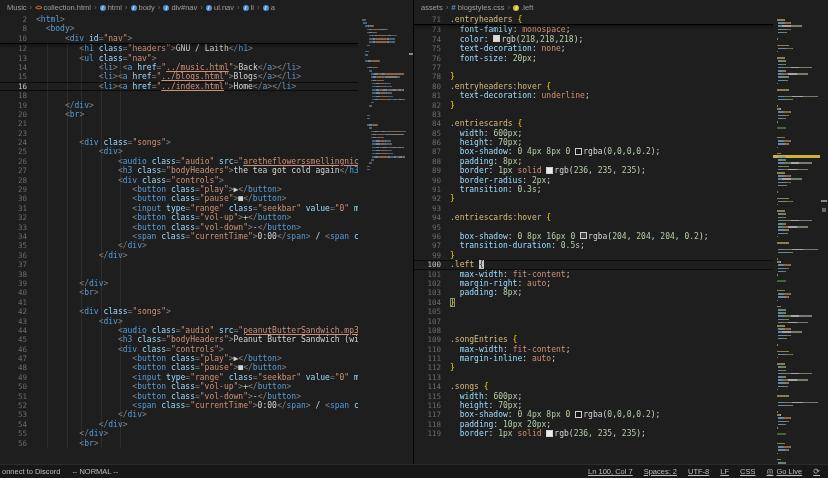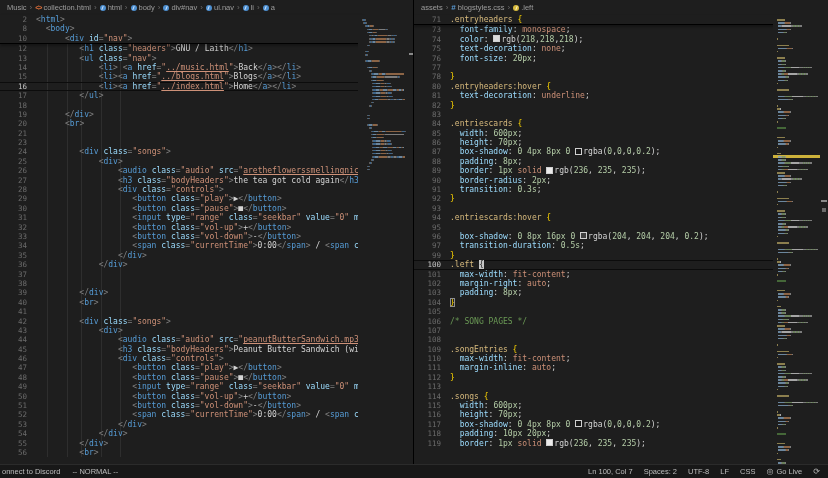--- a/index.html
+++ b/index.html
@@ -63,21 +63,21 @@
   .mm-cursor-mark{position:absolute;right:0;top:38px;width:4px;height:2px;background:#8a8a8a;}
   .scrollstrip{position:absolute;top:15px;bottom:0;right:0;width:8px;background:#1e1e1e;z-index:3;}
   .ss-mark-a{position:absolute;top:185px;right:1px;width:6px;height:2px;background:#8a8a8a;}
   .ss-mark-b{position:absolute;top:193px;right:2px;width:4px;height:4px;background:#6a6a6a;}
 
   
   .statusbar{position:absolute;left:0;right:0;bottom:0;height:14px;background:#181818;
     border-top:1px solid #2b2b2b;display:flex;align-items:center;justify-content:space-between;
     font-family:"Liberation Sans",sans-serif;font-size:7.5px;color:#bdbdbd;box-sizing:border-box;}
   .sb-left{display:flex;gap:12px;padding-left:2px;align-items:center;}
-  .sb-right{display:flex;gap:11px;padding-right:8px;align-items:center;}
+  .sb-right{display:flex;gap:11px;padding-right:8px;align-items:center;text-decoration:underline;}
   .sb-item{display:inline-flex;gap:3px;align-items:center;white-space:nowrap;cursor:pointer;}
   .sb-icon{font-size:8px;line-height:8px;}
 </style>
 </head>
 <body>
 
 <div class="app">
   <div class="editors">
 
     <div class="pane" id="pane-left">
@@ -125,21 +125,20 @@
           <div class="row"><span class="ln">2</span><span class="code"><span class="tk-p">&lt;</span><span class="tk-t">html</span><span class="tk-p">&gt;</span></span></div>
           <div class="row"><span class="ln">8</span><span class="code">  <span class="tk-p">&lt;</span><span class="tk-t">body</span><span class="tk-p">&gt;</span></span></div>
           <div class="row"><span class="ln">10</span><span class="code">      <span class="tk-p">&lt;</span><span class="tk-t">div</span><span class="tk-a"> id</span><span class="tk-p">=</span><span class="tk-s">"nav"</span><span class="tk-p">&gt;</span></span></div>
         </div>
       <div class="lines" id="lines-left">
           <div class="row"><span class="ln">12</span><span class="code">         <span class="tk-p">&lt;</span><span class="tk-t">h1</span><span class="tk-a"> class</span><span class="tk-p">=</span><span class="tk-s">"headers"</span><span class="tk-p">&gt;</span><span class="tk-x">GNU / Laith</span><span class="tk-p">&lt;/</span><span class="tk-t">h1</span><span class="tk-p">&gt;</span></span></div>
           <div class="row"><span class="ln">13</span><span class="code">         <span class="tk-p">&lt;</span><span class="tk-t">ul</span><span class="tk-a"> class</span><span class="tk-p">=</span><span class="tk-s">"nav"</span><span class="tk-p">&gt;</span></span></div>
           <div class="row"><span class="ln">14</span><span class="code">             <span class="tk-p">&lt;</span><span class="tk-t">li</span><span class="tk-p">&gt;</span><span class="tk-x"> </span><span class="tk-p">&lt;</span><span class="tk-t">a</span><span class="tk-a"> href</span><span class="tk-p">=</span><span class="tk-s">"</span><span class="tk-u">../music.html</span><span class="tk-s">"</span><span class="tk-p">&gt;</span><span class="tk-x">Back</span><span class="tk-p">&lt;/</span><span class="tk-t">a</span><span class="tk-p">&gt;&lt;/</span><span class="tk-t">li</span><span class="tk-p">&gt;</span></span></div>
           <div class="row"><span class="ln">15</span><span class="code">             <span class="tk-p">&lt;</span><span class="tk-t">li</span><span class="tk-p">&gt;&lt;</span><span class="tk-t">a</span><span class="tk-a"> href</span><span class="tk-p">=</span><span class="tk-s">"</span><span class="tk-u">../blogs.html</span><span class="tk-s">"</span><span class="tk-p">&gt;</span><span class="tk-x">Blogs</span><span class="tk-p">&lt;/</span><span class="tk-t">a</span><span class="tk-p">&gt;&lt;/</span><span class="tk-t">li</span><span class="tk-p">&gt;</span></span></div>
           <div class="row cur"><span class="ln">16</span><span class="code">             <span class="tk-p">&lt;</span><span class="tk-t">li</span><span class="tk-p">&gt;&lt;</span><span class="tk-t">a</span><span class="tk-a"> href</span><span class="tk-p">=</span><span class="tk-s">"</span><span class="tk-u">../index.html</span><span class="tk-s">"</span><span class="tk-p">&gt;</span><span class="tk-x">Home</span><span class="tk-p">&lt;/</span><span class="tk-t">a</span><span class="tk-p">&gt;&lt;/</span><span class="tk-t">li</span><span class="tk-p">&gt;</span></span></div>
-          <div class="row"><span class="ln">17</span><span class="code">         <span class="tk-p">&lt;/</span><span class="tk-t">ul</span><span class="tk-p">&gt;</span></span></div>
           <div class="row"><span class="ln">18</span><span class="code"></span></div>
           <div class="row"><span class="ln">19</span><span class="code">      <span class="tk-p">&lt;/</span><span class="tk-t">div</span><span class="tk-p">&gt;</span></span></div>
           <div class="row"><span class="ln">20</span><span class="code">      <span class="tk-p">&lt;</span><span class="tk-t">br</span><span class="tk-p">&gt;</span></span></div>
           <div class="row"><span class="ln">21</span><span class="code"></span></div>
           <div class="row"><span class="ln">23</span><span class="code"></span></div>
           <div class="row"><span class="ln">24</span><span class="code">         <span class="tk-p">&lt;</span><span class="tk-t">div</span><span class="tk-a"> class</span><span class="tk-p">=</span><span class="tk-s">"songs"</span><span class="tk-p">&gt;</span></span></div>
           <div class="row"><span class="ln">25</span><span class="code">             <span class="tk-p">&lt;</span><span class="tk-t">div</span><span class="tk-p">&gt;</span></span></div>
           <div class="row"><span class="ln">26</span><span class="code">                 <span class="tk-p">&lt;</span><span class="tk-t">audio</span><span class="tk-a"> class</span><span class="tk-p">=</span><span class="tk-s">"audio"</span><span class="tk-a"> src</span><span class="tk-p">=</span><span class="tk-s">"</span><span class="tk-u">aretheflowerssmellingnice --WIP </span></span></div>
           <div class="row"><span class="ln">27</span><span class="code">                 <span class="tk-p">&lt;</span><span class="tk-t">h3</span><span class="tk-a"> class</span><span class="tk-p">=</span><span class="tk-s">"bodyHeaders"</span><span class="tk-p">&gt;</span><span class="tk-x">the tea got cold again</span><span class="tk-p">&lt;/</span><span class="tk-t">h3</span><span class="tk-p">&gt;</span></span></div>
           <div class="row"><span class="ln">28</span><span class="code">                 <span class="tk-p">&lt;</span><span class="tk-t">div</span><span class="tk-a"> class</span><span class="tk-p">=</span><span class="tk-s">"controls"</span><span class="tk-p">&gt;</span></span></div>
@@ -641,21 +640,20 @@
           <div class="row"><span class="ln">95</span><span class="code"></span></div>
           <div class="row"><span class="ln">96</span><span class="code">  <span class="tk-P">box-shadow</span><span class="tk-w">: </span><span class="tk-n">0 8px 16px 0 </span><span class="swatch" style="background: rgba(204, 204, 204, 0.2);"></span><span class="tk-x">rgba</span><span class="tk-w">(</span><span class="tk-n">204</span><span class="tk-w">, </span><span class="tk-n">204</span><span class="tk-w">, </span><span class="tk-n">204</span><span class="tk-w">, </span><span class="tk-n">0.2</span><span class="tk-w">)</span><span class="tk-w">;</span></span></div>
           <div class="row"><span class="ln">97</span><span class="code">  <span class="tk-P">transition-duration</span><span class="tk-w">: </span><span class="tk-n">0.5s</span><span class="tk-w">;</span></span></div>
           <div class="row"><span class="ln">99</span><span class="code"><span class="tk-b">}</span></span></div>
           <div class="row cur"><span class="ln">100</span><span class="code"><span class="tk-S">.left </span><span class="cursor">{</span></span></div>
           <div class="row"><span class="ln">101</span><span class="code">  <span class="tk-P">max-width</span><span class="tk-w">: </span><span class="tk-v">fit-content</span><span class="tk-w">;</span></span></div>
           <div class="row"><span class="ln">102</span><span class="code">  <span class="tk-P">margin-right</span><span class="tk-w">: </span><span class="tk-v">auto</span><span class="tk-w">;</span></span></div>
           <div class="row"><span class="ln">103</span><span class="code">  <span class="tk-P">padding</span><span class="tk-w">: </span><span class="tk-n">8px</span><span class="tk-w">;</span></span></div>
           <div class="row"><span class="ln">104</span><span class="code"><span class="match">}</span></span></div>
           <div class="row"><span class="ln">105</span><span class="code"></span></div>
-          <div class="row"><span class="ln">106</span><span class="code"><span class="tk-c">/* SONG PAGES */</span></span></div>
           <div class="row"><span class="ln">107</span><span class="code"></span></div>
           <div class="row"><span class="ln">108</span><span class="code"></span></div>
           <div class="row"><span class="ln">109</span><span class="code"><span class="tk-S">.songEntries</span><span class="tk-b"> {</span></span></div>
           <div class="row"><span class="ln">110</span><span class="code">  <span class="tk-P">max-width</span><span class="tk-w">: </span><span class="tk-v">fit-content</span><span class="tk-w">;</span></span></div>
           <div class="row"><span class="ln">111</span><span class="code">  <span class="tk-P">margin-inline</span><span class="tk-w">: </span><span class="tk-v">auto</span><span class="tk-w">;</span></span></div>
           <div class="row"><span class="ln">112</span><span class="code"><span class="tk-b">}</span></span></div>
           <div class="row"><span class="ln">113</span><span class="code"></span></div>
           <div class="row"><span class="ln">114</span><span class="code"><span class="tk-S">.songs</span><span class="tk-b"> {</span></span></div>
           <div class="row"><span class="ln">115</span><span class="code">  <span class="tk-P">width</span><span class="tk-w">: </span><span class="tk-n">600px</span><span class="tk-w">;</span></span></div>
           <div class="row"><span class="ln">116</span><span class="code">  <span class="tk-P">height</span><span class="tk-w">: </span><span class="tk-n">70px</span><span class="tk-w">;</span></span></div>

